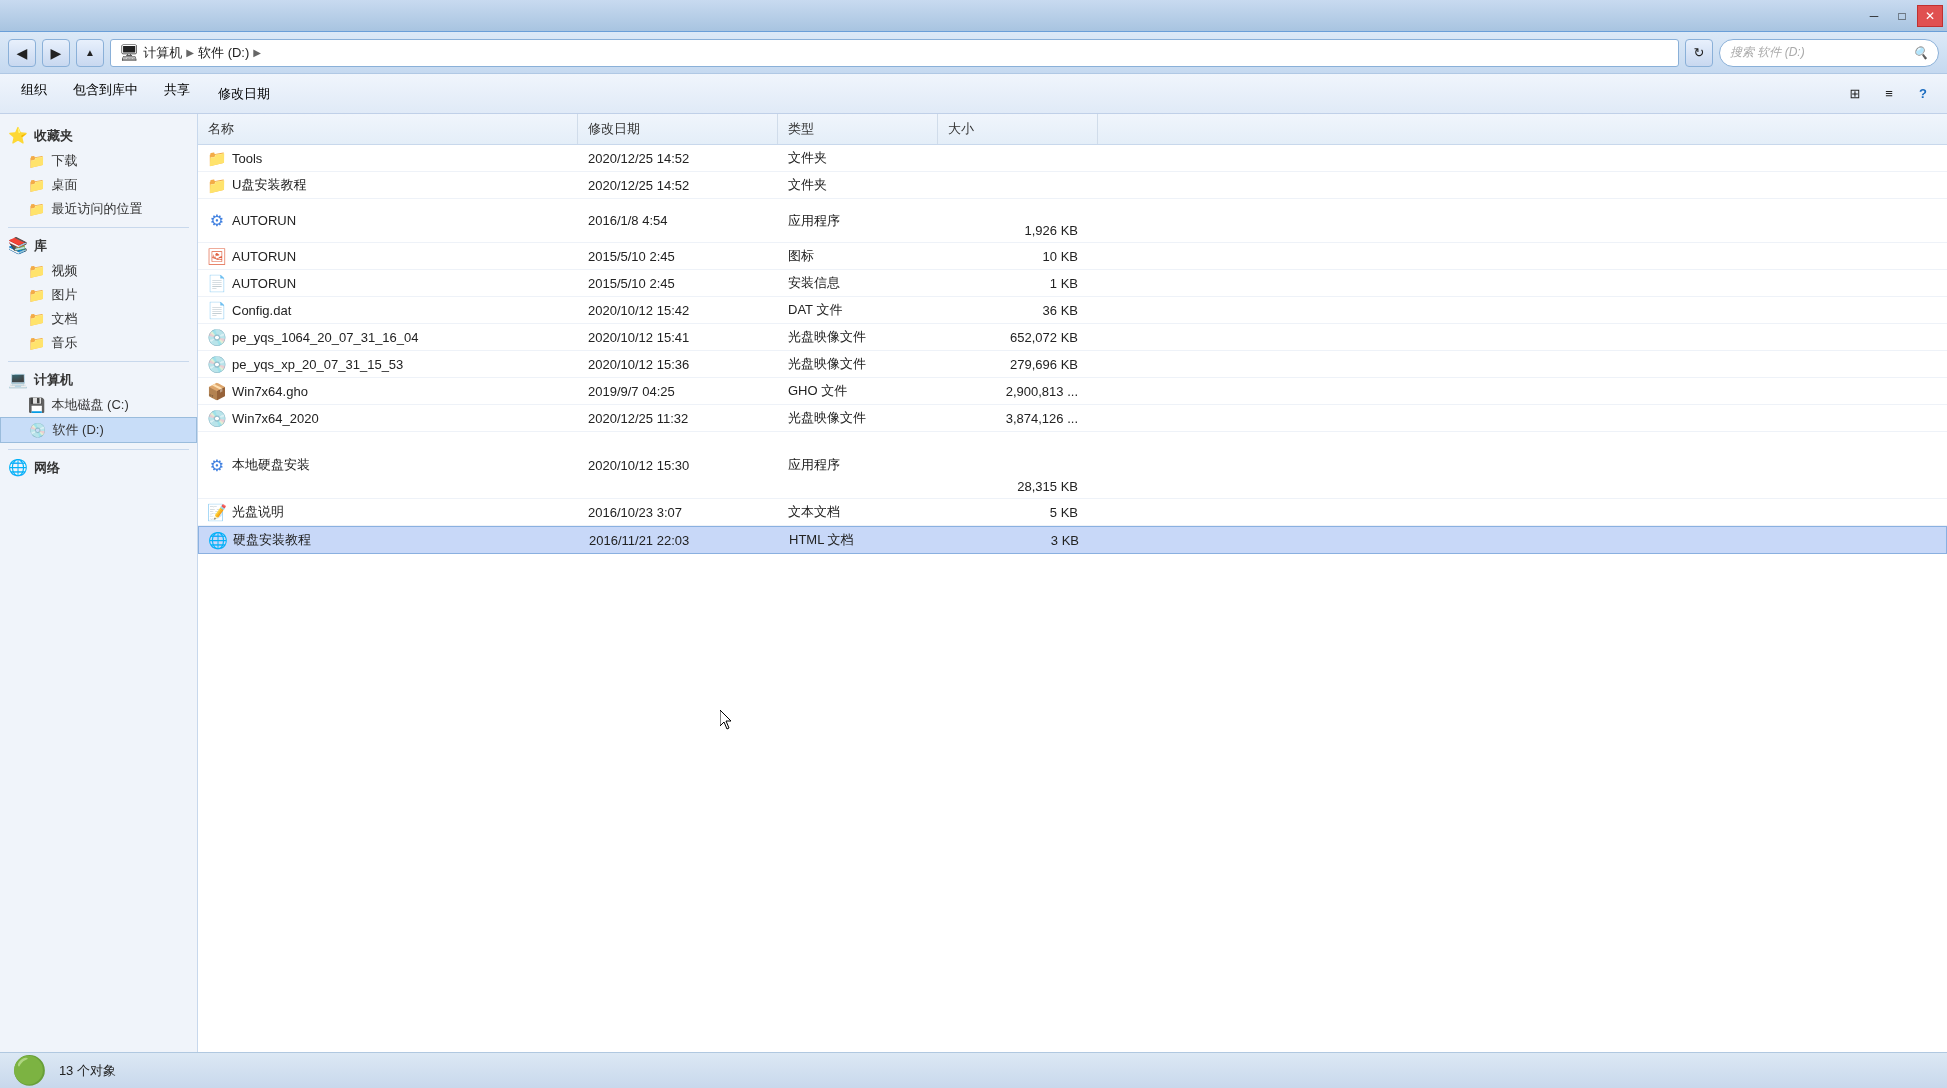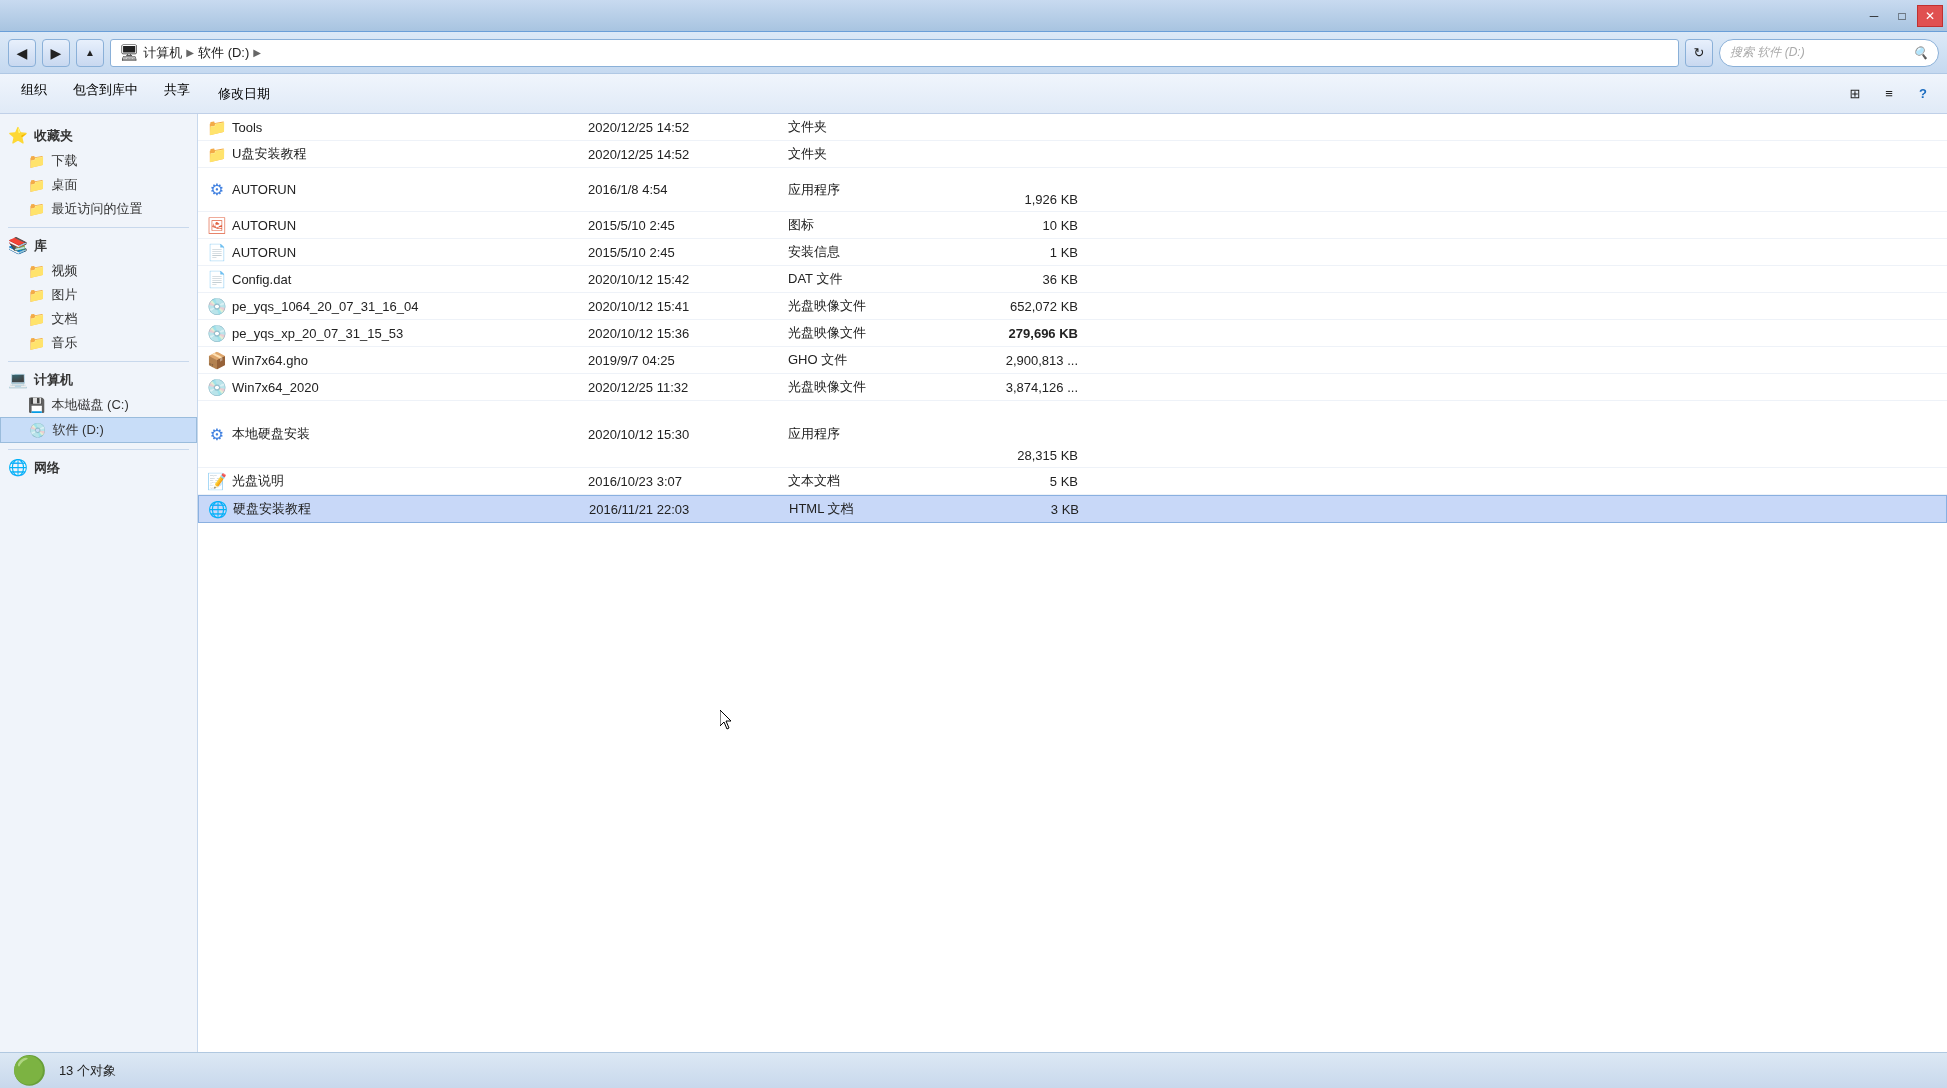--- a/index.html
+++ b/index.html
@@ -375,20 +375,26 @@
     <div class="sidebar-section">
       <div class="sidebar-section-header">
         <span class="icon">🌐</span>
         <span>网络</span>
       </div>
     </div>
   </div>
 
   <div class="file-list-container">
 
+    <div class="file-list-header">
+      <div class="file-list-header-cell">名称</div>
+      <div class="file-list-header-cell">修改日期</div>
+      <div class="file-list-header-cell">类型</div>
+      <div class="file-list-header-cell">大小</div>
+    </div>
 
     <div id="file-rows">
         <div class="file-row">
     <div class="file-cell">
       <span class="file-icon" style="color:#f0c040">📁</span>
       <span>Tools</span>
     </div>
     <div class="file-cell">
       <span>2020/12/25 14:52</span>
     </div>
@@ -493,21 +499,21 @@
     <div class="file-cell">
       <span class="file-icon" style="color:#6060c0">💿</span>
       <span>pe_yqs_xp_20_07_31_15_53</span>
     </div>
     <div class="file-cell">
       <span>2020/10/12 15:36</span>
     </div>
     <div class="file-cell">
       <span>光盘映像文件</span>
     </div>
-    <div class="file-cell" style="justify-content:flex-end;padding-right:20px;font-weight:bold;">
+    <div class="file-cell" style="justify-content:flex-end;padding-right:20px;">
       <span>279,696 KB</span>
     </div>
   </div>
         <div class="file-row">
     <div class="file-cell">
       <span class="file-icon" style="color:#608060">📦</span>
       <span>Win7x64.gho</span>
     </div>
     <div class="file-cell">
       <span>2019/9/7 04:25</span>

